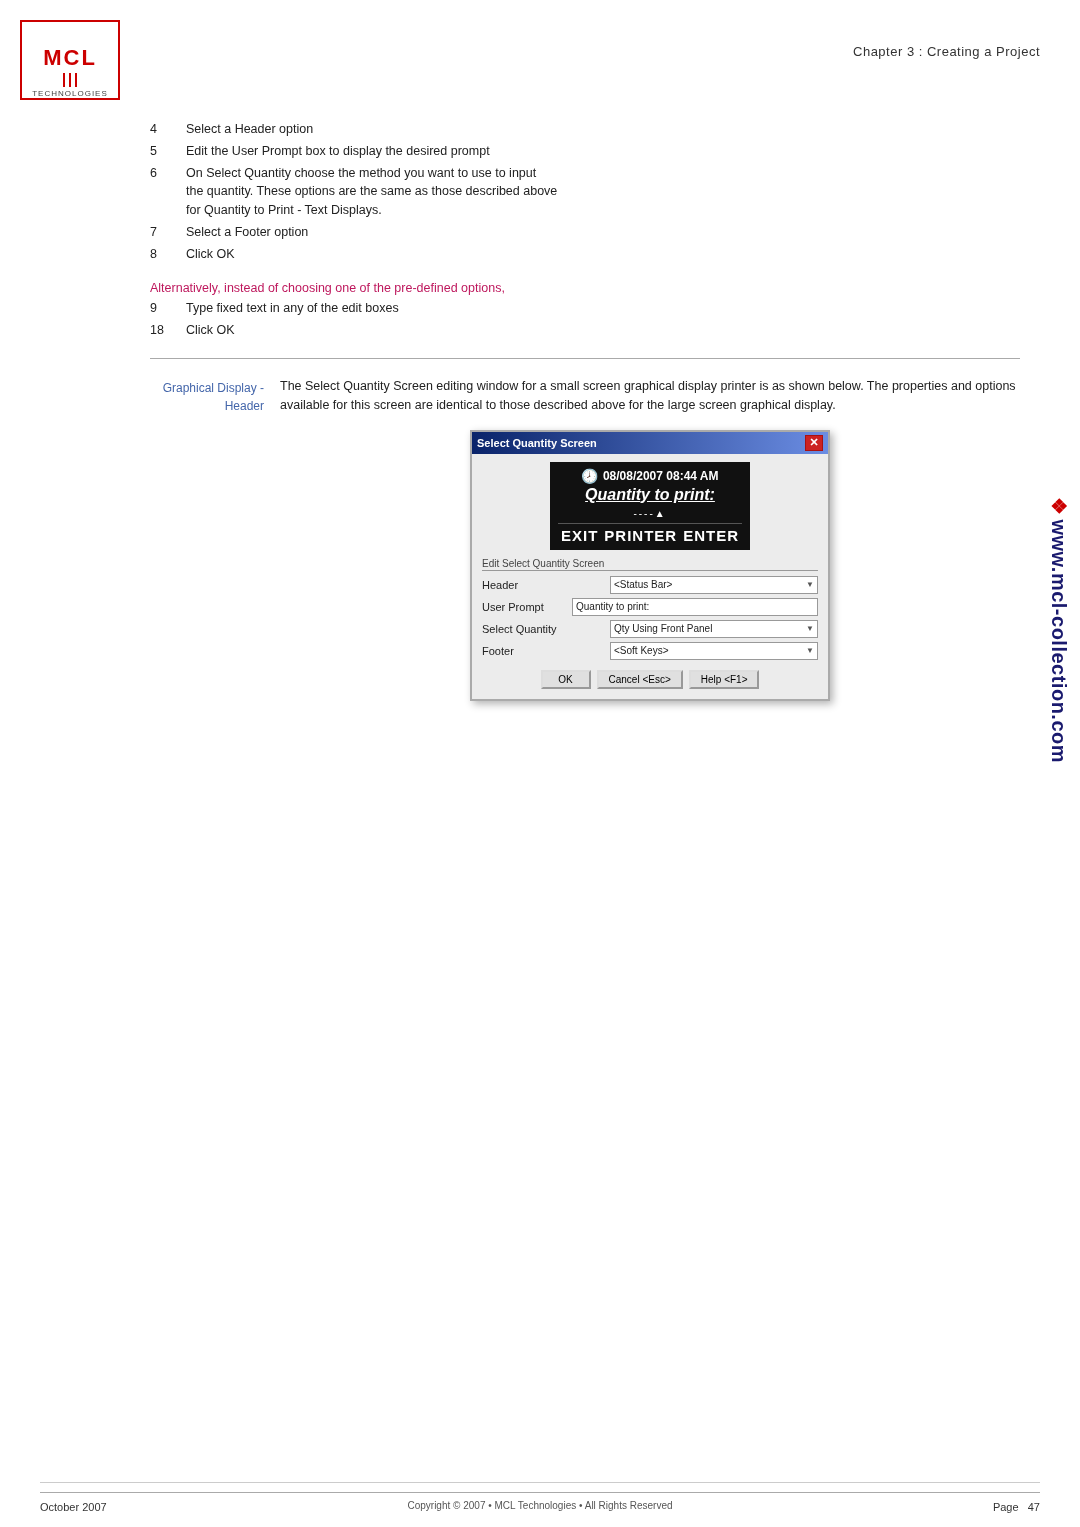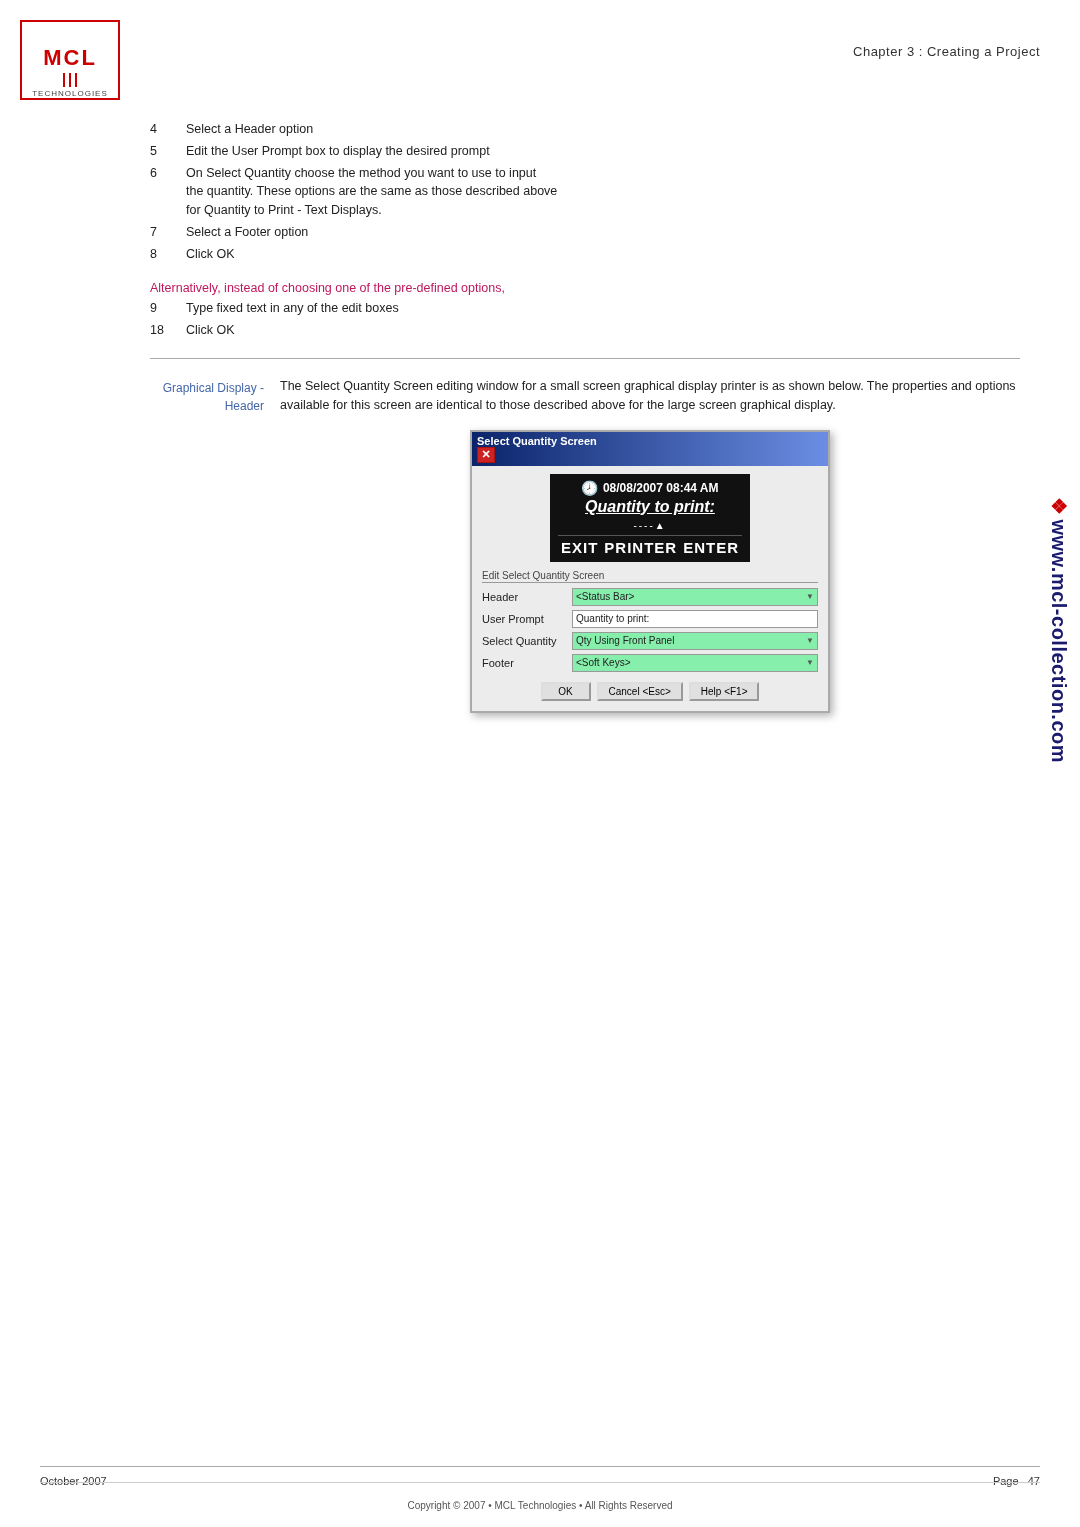--- a/index.html
+++ b/index.html
@@ -145,25 +145,25 @@
       border: 2px solid #aaa;
       background: #f0f0f0;
       box-shadow: 3px 3px 8px rgba(0,0,0,0.3);
       font-family: 'Tahoma', Arial, sans-serif;
       font-size: 11px;
     }
     .dialog-titlebar {
       background: linear-gradient(to right, #0a246a, #6b8de3);
       color: white;
       display: flex;
+      align-items: center;
       justify-content: space-between;
       padding: 3px 5px;
       font-size: 11px;
       font-weight: bold;
-      flex-direction: column;
     }
     .dialog-close-btn {
       background: #cc2222;
       color: white;
       width: 18px;
       height: 16px;
       display: flex;
       align-items: center;
       justify-content: center;
       font-size: 11px;
@@ -247,28 +247,29 @@
       background: white;
       border: 1px solid #999;
       font-size: 10px;
       padding: 1px 3px;
       display: flex;
       align-items: center;
     }
     .form-select {
       flex: 1;
       height: 18px;
-      background: #86efac;
+      background: #ffffff;
       border: 1px solid #999;
       font-size: 10px;
       padding: 1px 3px;
       display: flex;
       align-items: center;
       justify-content: space-between;
       position: relative;
+      margin-left: 38px;
     }
     .form-select-arrow {
       font-size: 8px;
       color: #555;
     }
 
     
     .dialog-buttons {
       display: flex;
       justify-content: center;
@@ -285,21 +286,21 @@
       cursor: pointer;
       min-width: 50px;
       text-align: center;
     }
     .dialog-btn-ok {
     }
 
     
     .page-footer {
       position: absolute;
-      bottom: 40px;
+      bottom: 14px;
       left: 40px;
       right: 40px;
     }
     .footer-divider {
       border: none;
       border-top: 1px solid #aaa;
       margin-bottom: 8px;
     }
     .footer-content {
       display: flex;

